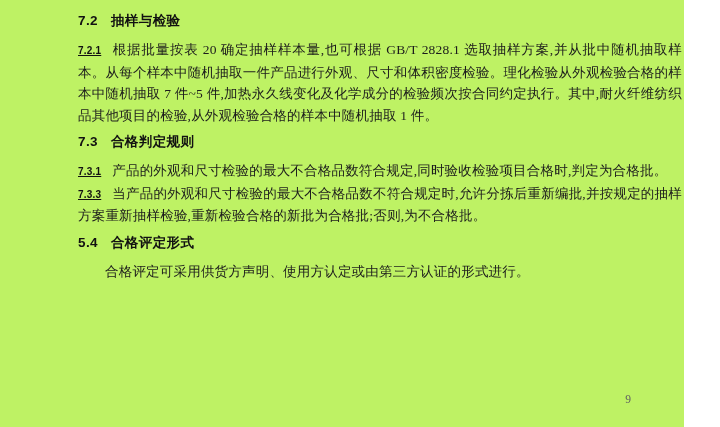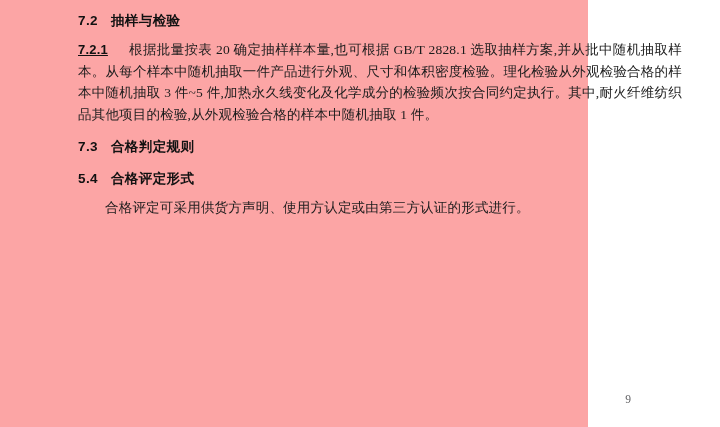--- a/index.html
+++ b/index.html
@@ -8,23 +8,23 @@
     padding: 0;
     width: 720px;
     height: 427px;
     background: #ffffff;
     font-family: "Liberation Serif", "DejaVu Serif", serif;
     color: #1c1c1c;
     overflow: hidden;
   }
   .page {
     position: relative;
-    width: 588px;
+    width: 684px;
     height: 427px;
-    background: #fca5a5;
+    background: #bef264;
   }
   .content {
     position: absolute;
     left: 78px;
     top: 10px;
     width: 604px;
   }
   .sec-heading {
     font-family: "Liberation Sans", "DejaVu Sans", sans-serif;
     font-weight: bold;
@@ -33,35 +33,35 @@
     margin: 0 0 8px 0;
     padding: 0;
     color: #111111;
     letter-spacing: 0.4px;
   }
   .sec-heading .sec-num {
     display: inline-block;
     margin-right: 13px;
   }
   .sec-gap {
-    margin-top: 11px;
+    margin-top: 5px;
   }
   .clause {
     font-size: 13.5px;
     line-height: 21.5px;
     margin: 0;
     padding: 0;
     text-align: justify;
     letter-spacing: 0.2px;
   }
   .clause-num {
     font-family: "Liberation Sans", "DejaVu Sans", sans-serif;
     font-weight: bold;
-    font-size: 13px;
-    margin-right: 21px;
+    font-size: 10px;
+    margin-right: 11px;
     color: #111111;
     text-decoration: underline;
   }
   .indent-para {
     text-indent: 2em;
     margin-top: 6px;
   }
   .page-number {
     position: absolute;
     left: 620px;
@@ -77,31 +77,37 @@
 <body>
 
 <div class="page">
   <div class="content">
 
     <h2 class="sec-heading">
       <span class="sec-num">7.2</span><span class="sec-title">抽样与检验</span>
     </h2>
 
     <p class="clause">
-      <span class="clause-num">7.2.1</span><span class="clause-text">根据批量按表 20 确定抽样样本量,也可根据 GB/T 2828.1 选取抽样方案,并从批中随机抽取样本。从每个样本中随机抽取一件产品进行外观、尺寸和体积密度检验。理化检验从外观检验合格的样本中随机抽取 3 件~5 件,加热永久线变化及化学成分的检验频次按合同约定执行。其中,耐火纤维纺织品其他项目的检验,从外观检验合格的样本中随机抽取 1 件。</span>
+      <span class="clause-num">7.2.1</span><span class="clause-text">根据批量按表 20 确定抽样样本量,也可根据 GB/T 2828.1 选取抽样方案,并从批中随机抽取样本。从每个样本中随机抽取一件产品进行外观、尺寸和体积密度检验。理化检验从外观检验合格的样本中随机抽取 7 件~5 件,加热永久线变化及化学成分的检验频次按合同约定执行。其中,耐火纤维纺织品其他项目的检验,从外观检验合格的样本中随机抽取 1 件。</span>
     </p>
 
 
 
     <h2 class="sec-heading sec-gap">
       <span class="sec-num">7.3</span><span class="sec-title">合格判定规则</span>
     </h2>
 
+    <p class="clause">
+      <span class="clause-num">7.3.1</span><span class="clause-text">产品的外观和尺寸检验的最大不合格品数符合规定,同时验收检验项目合格时,判定为合格批。</span>
+    </p>
 
 
+    <p class="clause">
+      <span class="clause-num">7.3.3</span><span class="clause-text">当产品的外观和尺寸检验的最大不合格品数不符合规定时,允许分拣后重新编批,并按规定的抽样方案重新抽样检验,重新检验合格的新批为合格批;否则,为不合格批。</span>
+    </p>
 
     <h2 class="sec-heading sec-gap">
       <span class="sec-num">5.4</span><span class="sec-title">合格评定形式</span>
     </h2>
 
     <p class="clause indent-para">合格评定可采用供货方声明、使用方认定或由第三方认证的形式进行。</p>
 
   </div>
 
   <div class="page-number">9</div>

